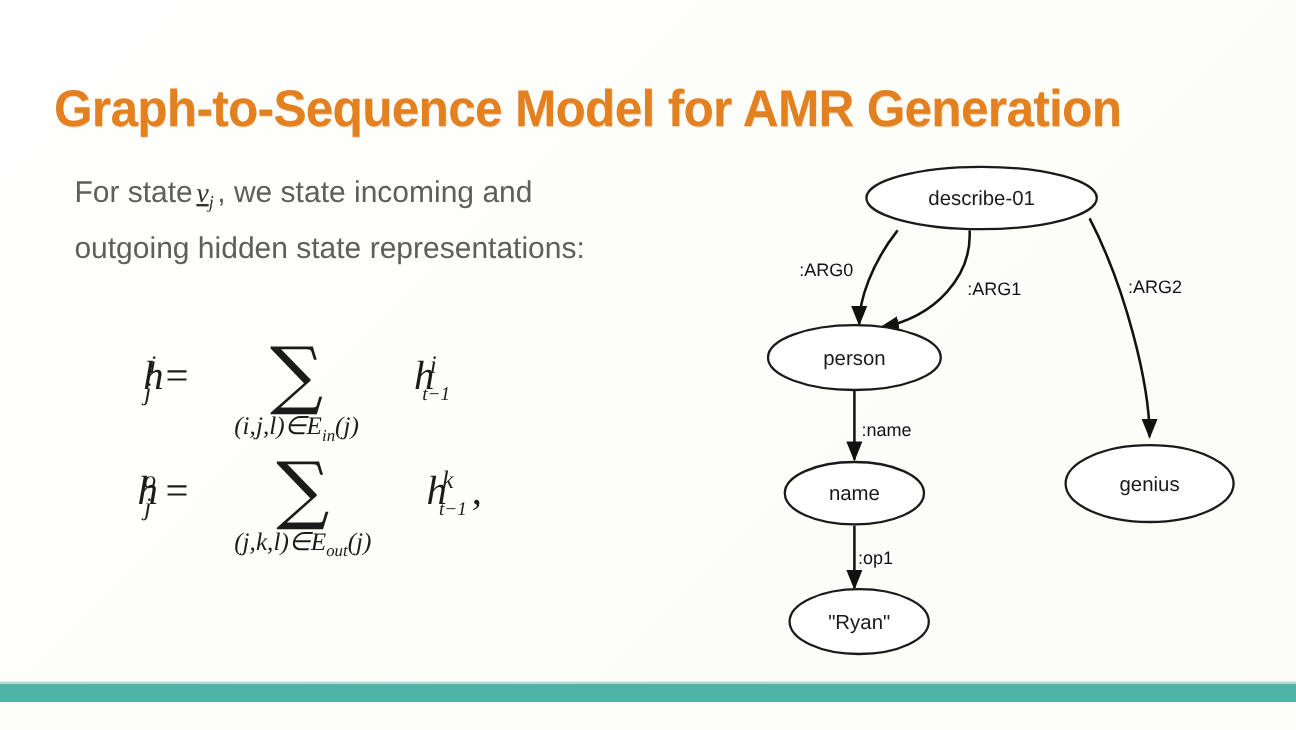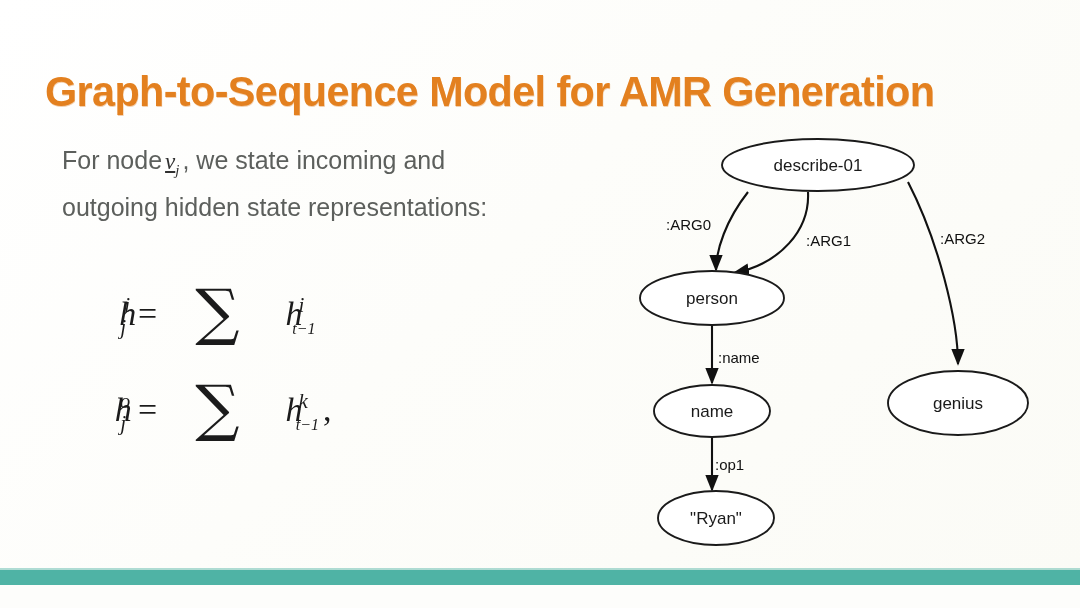--- a/index.html
+++ b/index.html
@@ -199,41 +199,43 @@
   }
 </style>
 </head>
 <body>
 
 <div id="slide">
 
   <h1 class="slide-title">Graph-to-Sequence Model for AMR Generation</h1>
 
   <div class="body-text">
-    <span>For node</span><span class="inline-math"><span>v</span><sub>j</sub></span><span>, we state incoming</span>
+    <span>For state</span><span class="inline-math"><span>v</span><sub>j</sub></span><span>, we state incoming</span>
     <span>and outgoing hidden state</span>
     <span>representations:</span>
   </div>
 
   <div class="equations">
 
     <div class="eq-row">
       <span class="eq-lhs"><span>h</span><span class="sup">i</span><span class="sub">j</span></span>
       <span class="eq-eq">=</span>
       <span class="eq-sum">
         <span class="sigma">∑</span>
+        <span class="limit"><span>(i,j,l)∈E</span><sub class="roman-sub">in</sub><span>(j)</span></span>
       </span>
       <span class="eq-rhs"><span>h</span><span class="sup">i</span><span class="sub">t−1</span></span>
     </div>
 
     <div class="eq-row">
       <span class="eq-lhs"><span>h</span><span class="sup">o</span><span class="sub">j</span></span>
       <span class="eq-eq">=</span>
       <span class="eq-sum">
         <span class="sigma">∑</span>
+        <span class="limit"><span>(j,k,l)∈E</span><sub class="roman-sub">out</sub><span>(j)</span></span>
       </span>
       <span class="eq-rhs"><span>h</span><span class="sup">k</span><span class="sub">t−1</span><span class="comma">,</span></span>
     </div>
 
   </div>
 
   <svg id="amr-graph" width="440" height="450" viewBox="0 0 440 450">
     <defs>
       <marker id="arrowhead" markerWidth="9" markerHeight="9" refX="7.2" refY="3.2" orient="auto" markerUnits="strokeWidth">
         <path d="M0,0 L0,6.4 L8,3.2 z" fill="#111111"></path>

